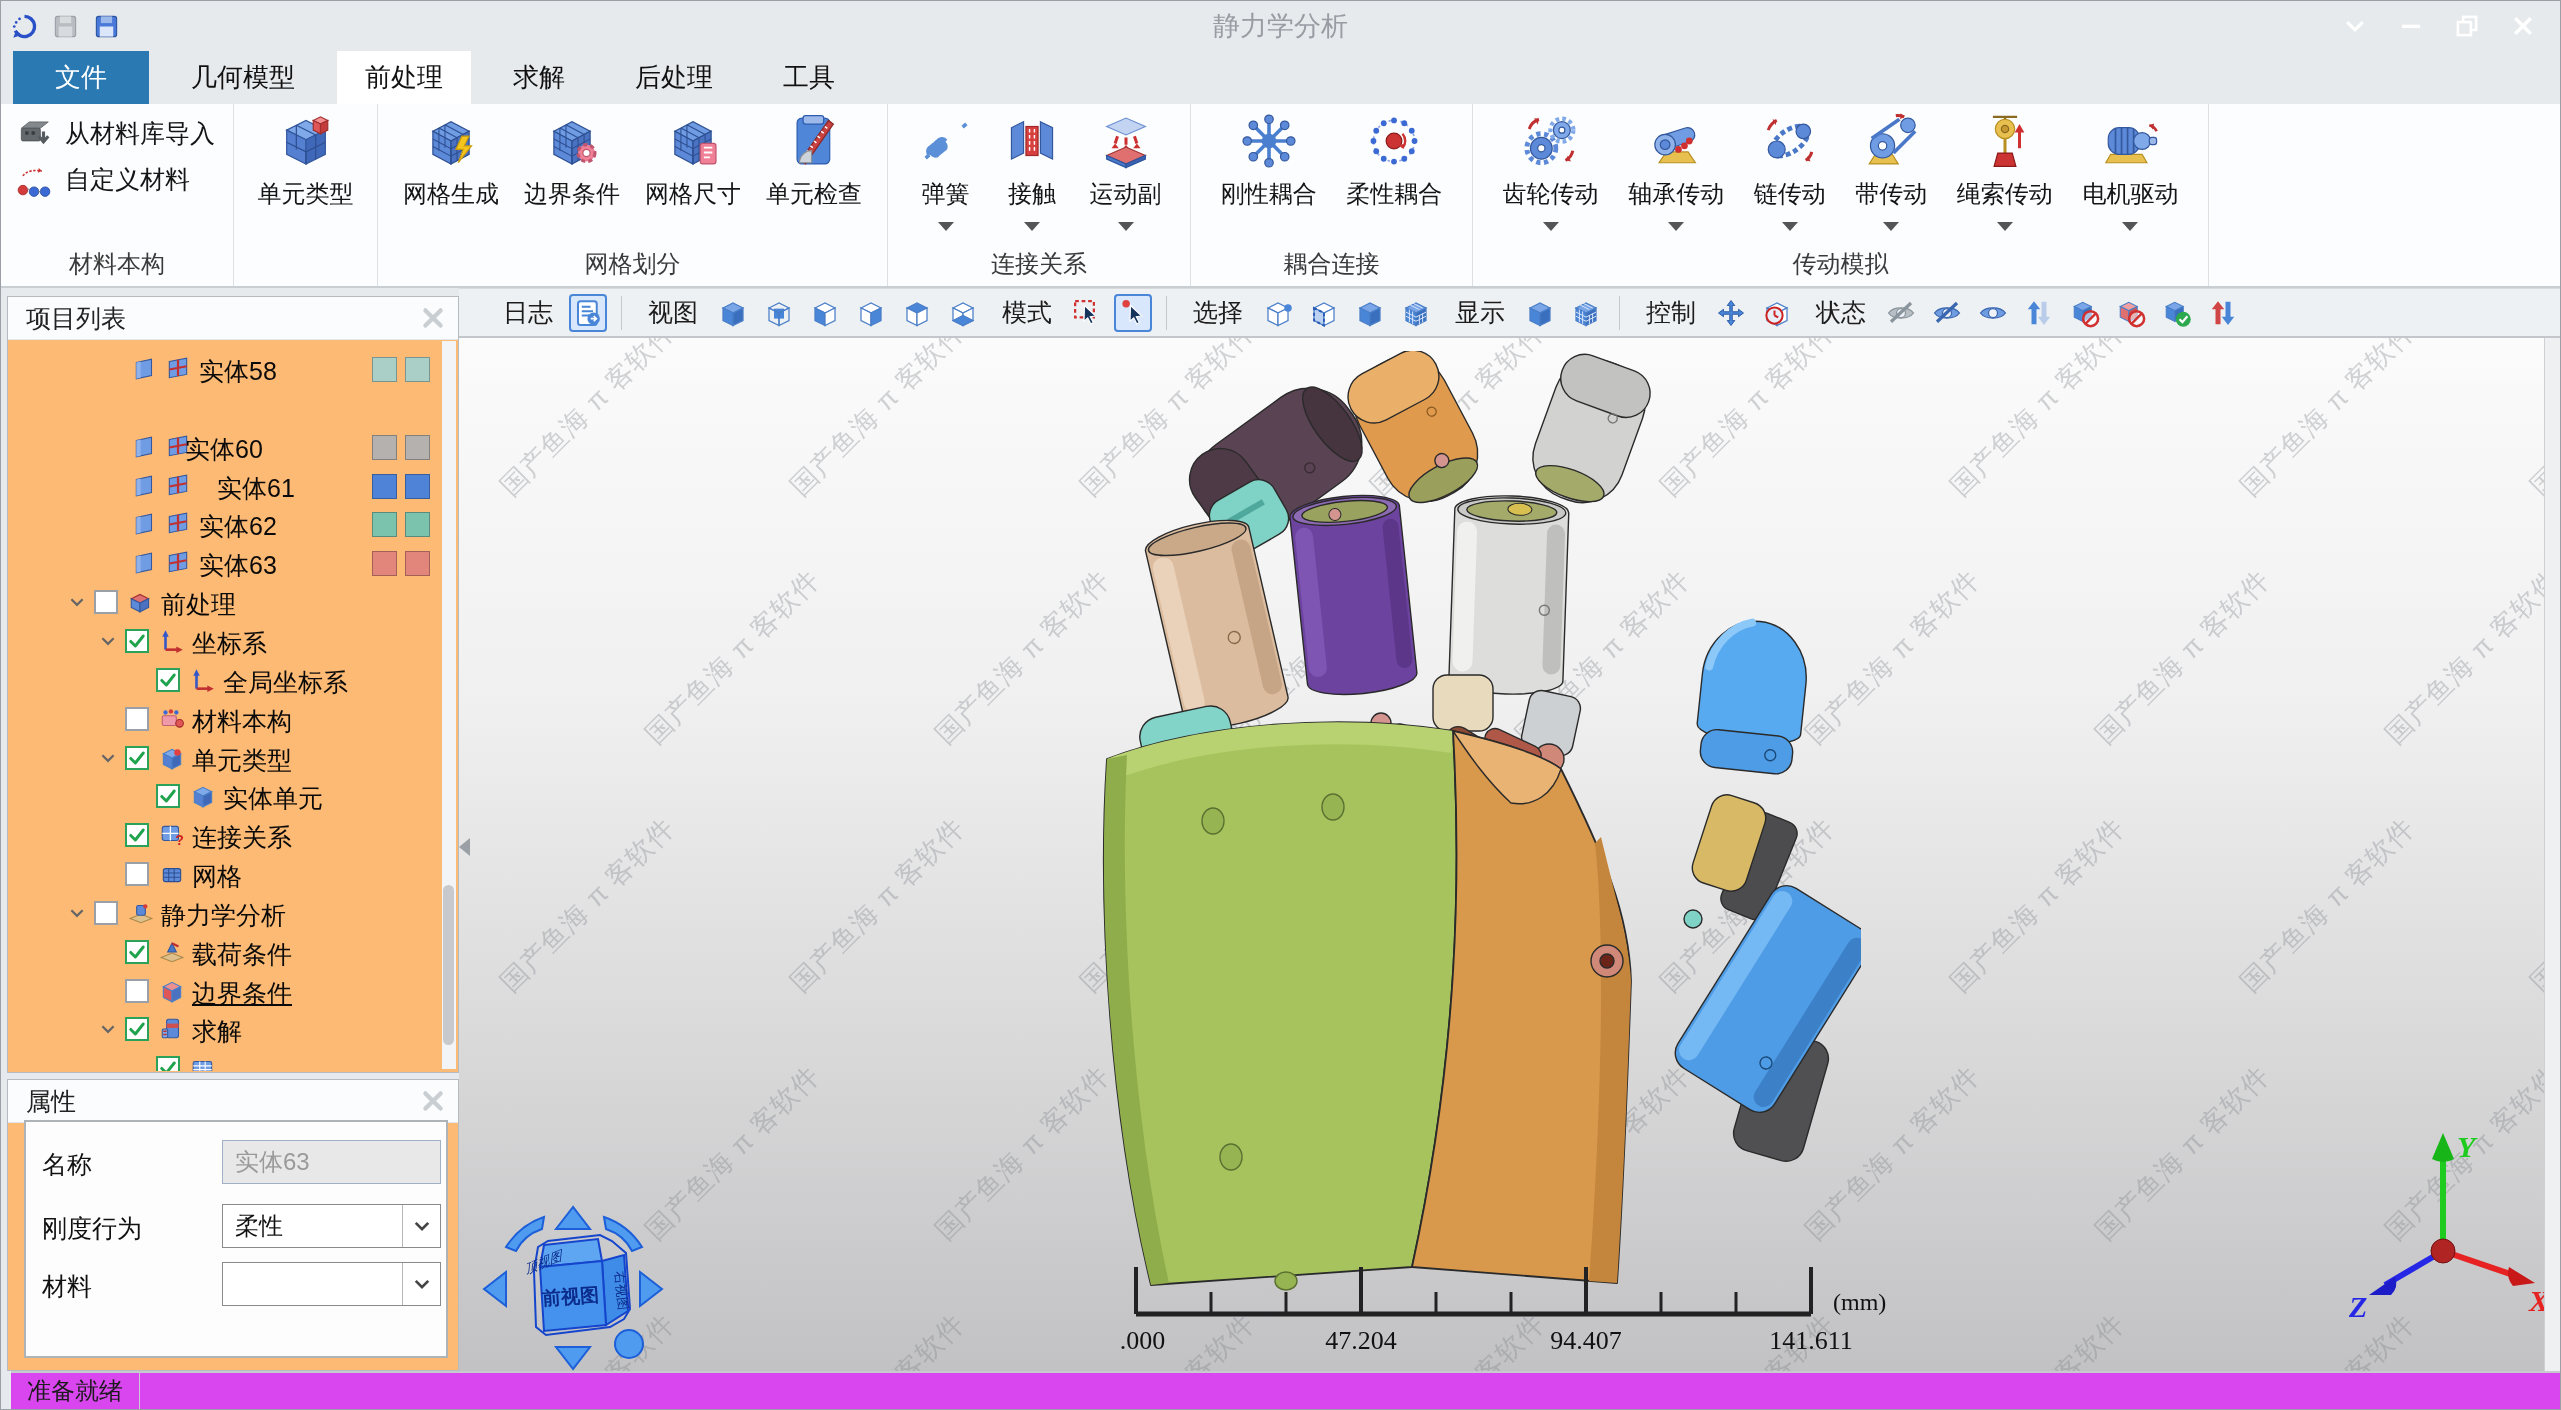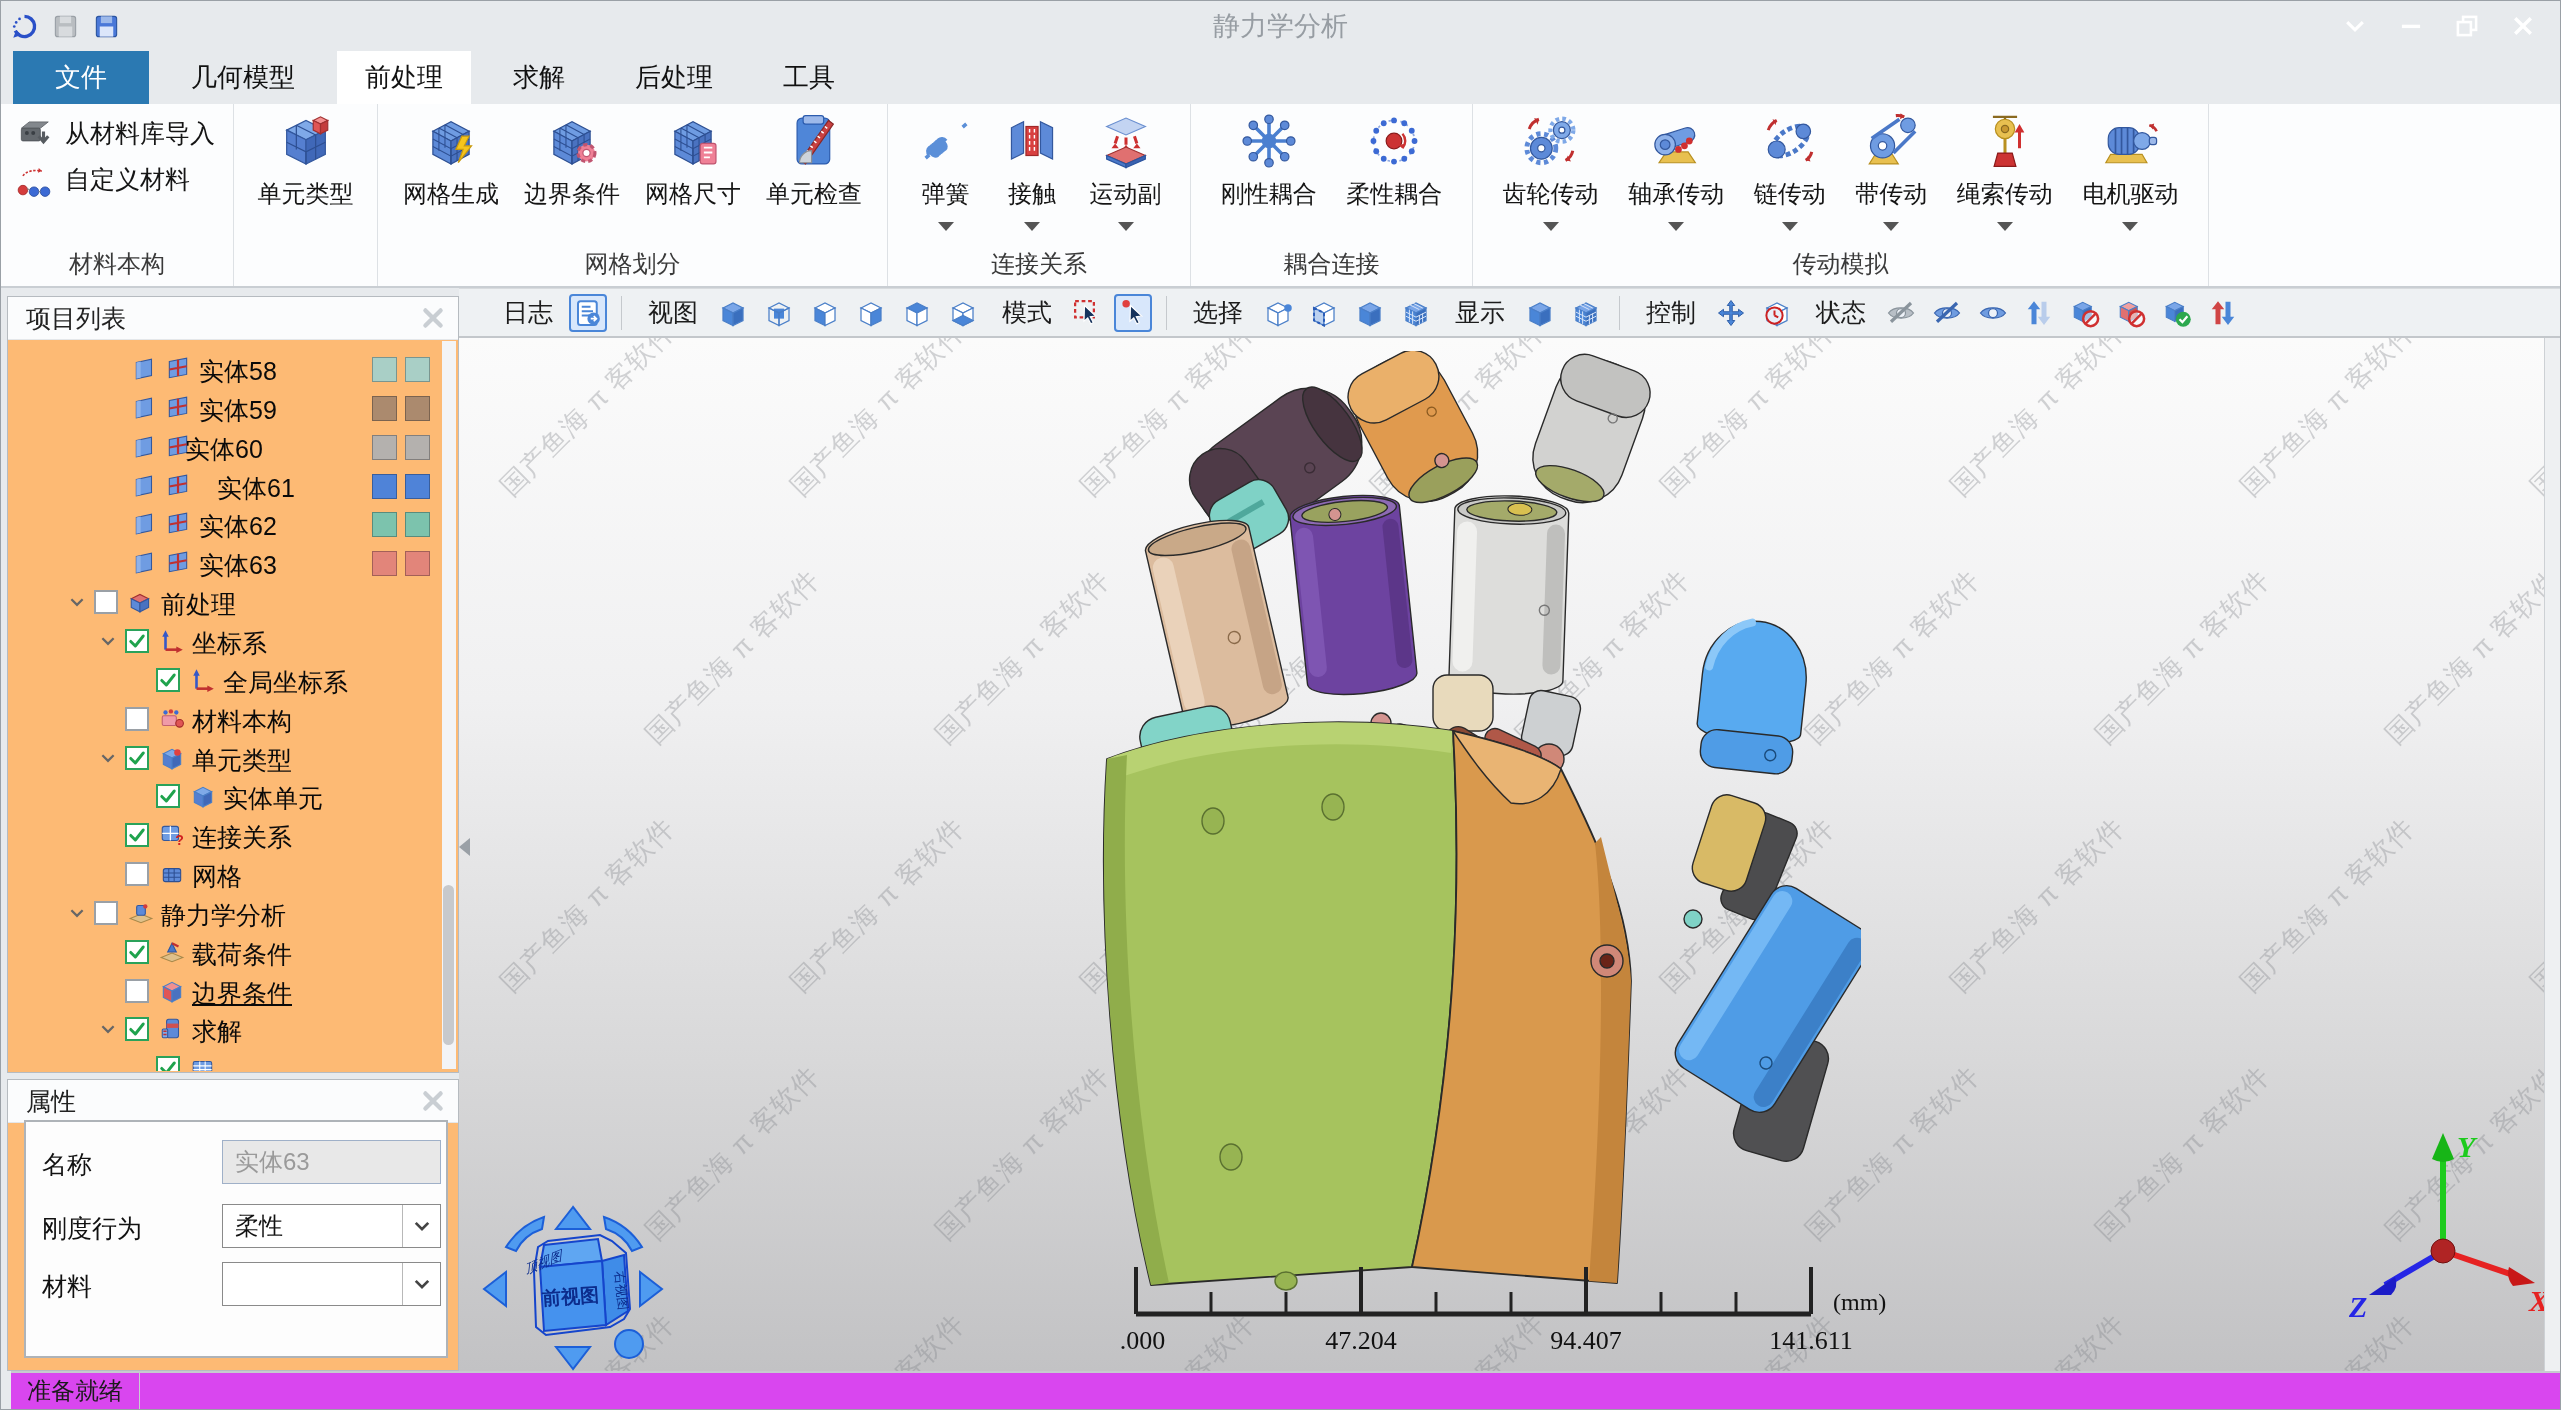--- a/index.html
+++ b/index.html
@@ -641,33 +641,20 @@
                 <polygon points="4,6 8,5 8,20 4,21" fill="#8fb2ea" stroke="none"></polygon>
               </svg></span>
             <span class="nicon" style="left: 157px;"><svg viewBox="0 0 24 24" width="100%" height="100%">
                 <polygon points="4,5 20,2 20,17 4,20" fill="#6f9ce2" stroke="#33589e"></polygon>
                 <path d="M4,12.5 L20,9.5 M12,3.5 V18.5" stroke="#c03030" stroke-width="2"></path>
               </svg></span>
             <span class="tlabel" style="left: 191px;">实体58</span>
             <span class="swatch" style="left: 364px; background: rgb(169, 207, 198);"></span>
             <span class="swatch" style="left: 397px; background: rgb(169, 207, 198);"></span>
           </div>
-          <div class="trow" style="top: 48px;">
-            <span class="nicon" style="left: 124px;"><svg viewBox="0 0 24 24" width="100%" height="100%">
-                <polygon points="4,6 18,3 18,18 4,21" fill="#6f9ce2" stroke="#33589e"></polygon>
-                <polygon points="4,6 8,5 8,20 4,21" fill="#8fb2ea" stroke="none"></polygon>
-              </svg></span>
-            <span class="nicon" style="left: 157px;"><svg viewBox="0 0 24 24" width="100%" height="100%">
-                <polygon points="4,5 20,2 20,17 4,20" fill="#6f9ce2" stroke="#33589e"></polygon>
-                <path d="M4,12.5 L20,9.5 M12,3.5 V18.5" stroke="#c03030" stroke-width="2"></path>
-              </svg></span>
-            <span class="tlabel" style="left: 191px;">实体59</span>
-            <span class="swatch" style="left: 364px; background: rgb(171, 138, 110);"></span>
-            <span class="swatch" style="left: 397px; background: rgb(171, 138, 110);"></span>
-          </div>
           <div class="trow" style="top: 87px;">
             <span class="nicon" style="left: 124px;"><svg viewBox="0 0 24 24" width="100%" height="100%">
                 <polygon points="4,6 18,3 18,18 4,21" fill="#6f9ce2" stroke="#33589e"></polygon>
                 <polygon points="4,6 8,5 8,20 4,21" fill="#8fb2ea" stroke="none"></polygon>
               </svg></span>
             <span class="nicon" style="left: 157px;"><svg viewBox="0 0 24 24" width="100%" height="100%">
                 <polygon points="4,5 20,2 20,17 4,20" fill="#6f9ce2" stroke="#33589e"></polygon>
                 <path d="M4,12.5 L20,9.5 M12,3.5 V18.5" stroke="#c03030" stroke-width="2"></path>
               </svg></span>
             <span class="tlabel" style="left: 177px;">实体60</span>

